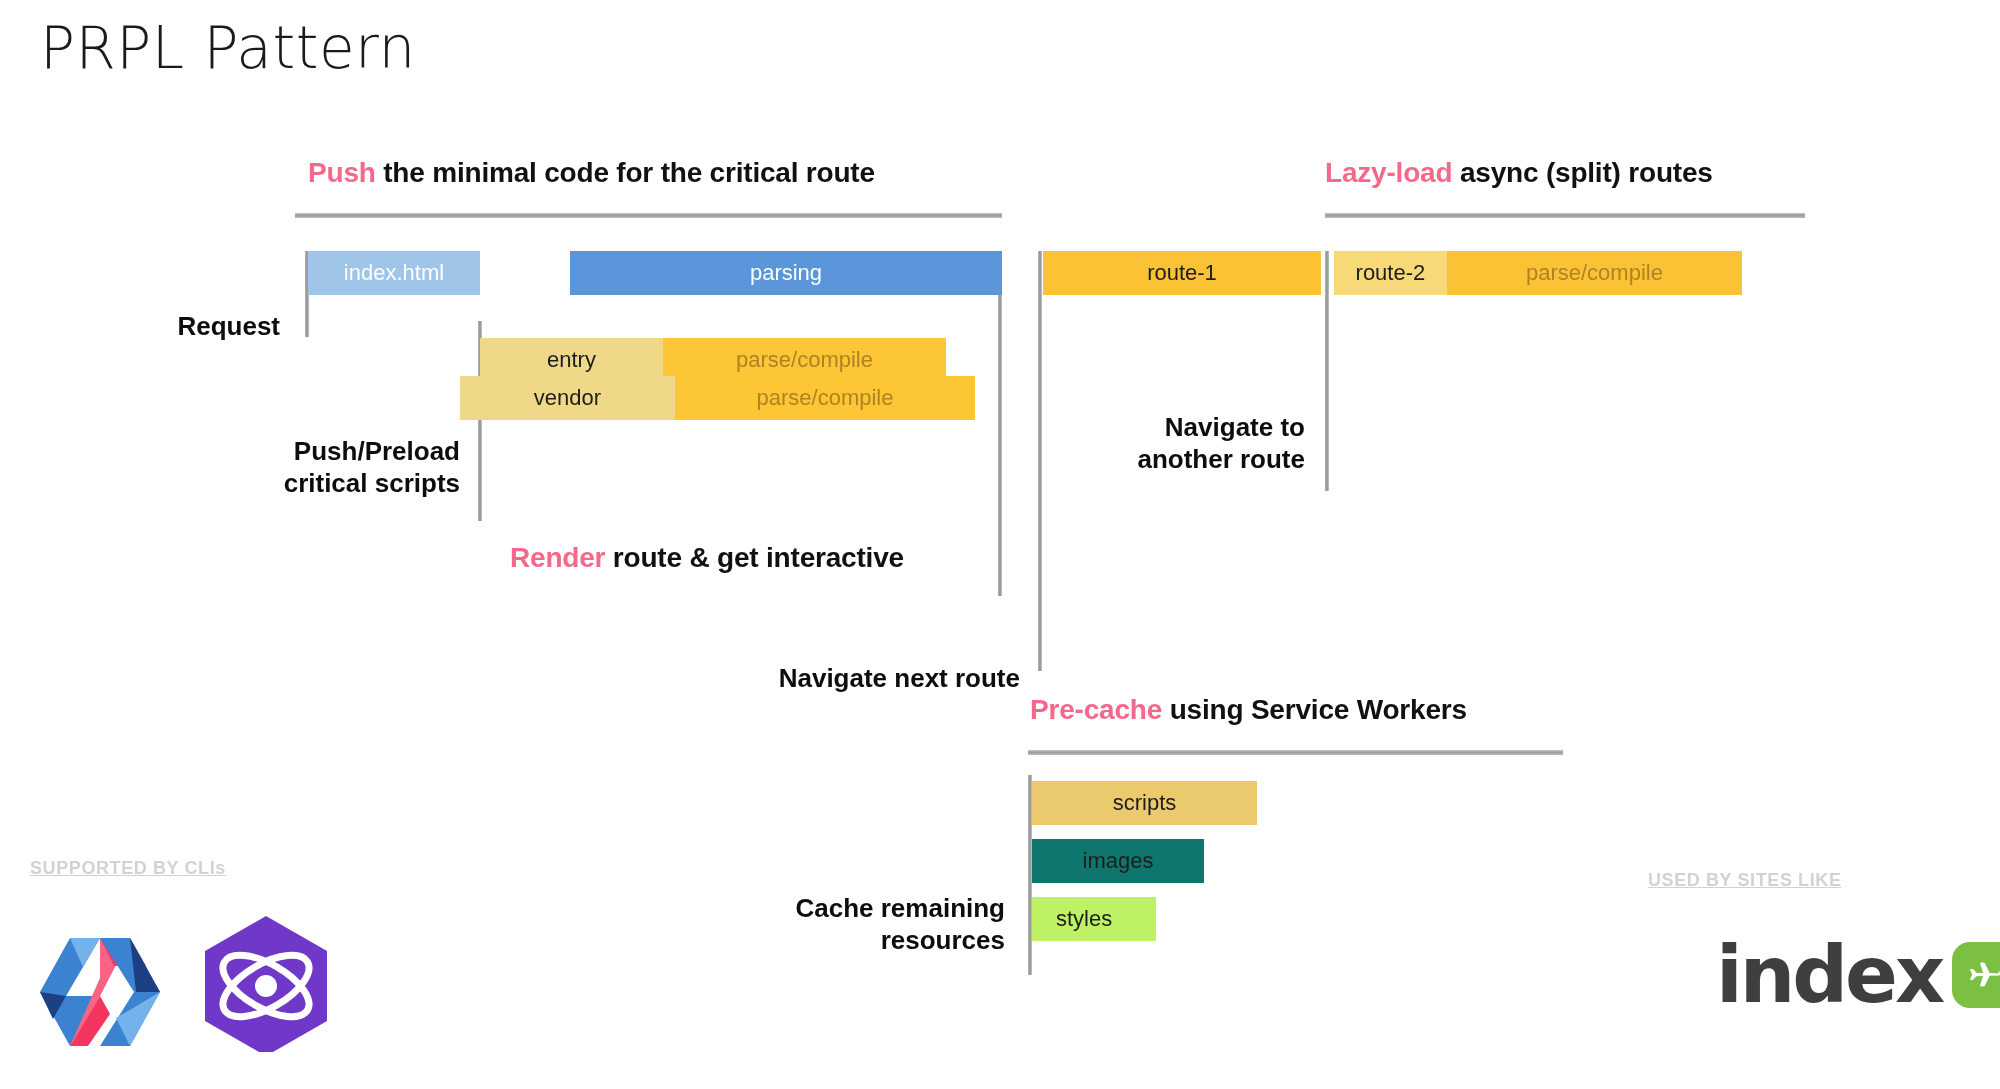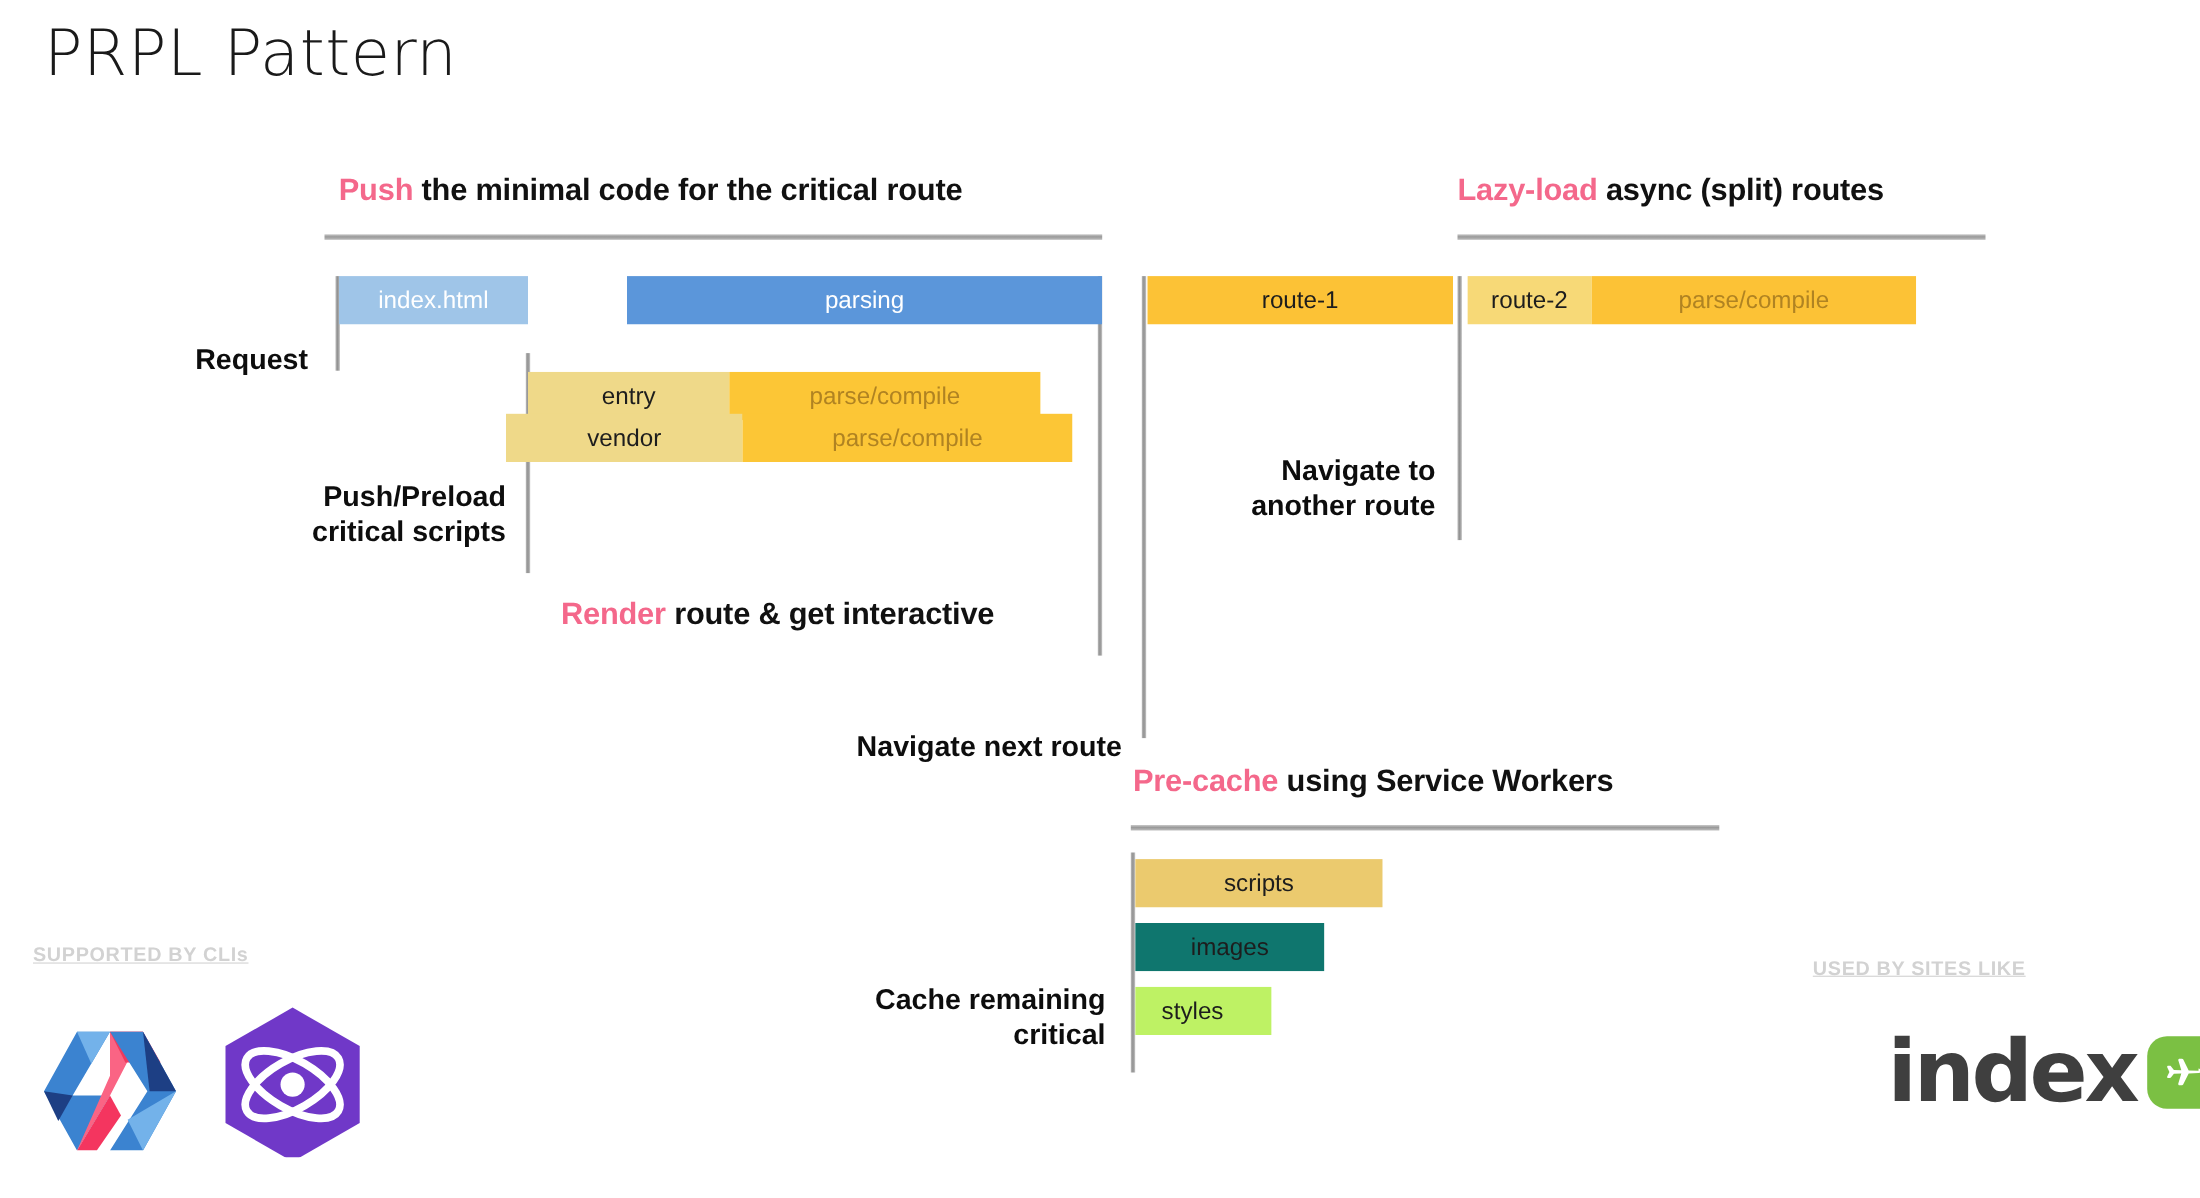--- a/index.html
+++ b/index.html
@@ -130,21 +130,21 @@
 
 <div class="abs axis-label ta-right" style="left:100px; top:436px; width:360px;">Push/Preload
 critical scripts</div>
 
 <div class="abs axis-label ta-right" style="left:560px; top:663px; width:460px;">Navigate next route</div>
 
 <div class="abs axis-label ta-right" style="left:1040px; top:412px; width:265px;">Navigate to
 another route</div>
 
 <div class="abs axis-label ta-right" style="left:700px; top:893px; width:305px;">Cache remaining
-critical</div>
+resources</div>
 
 <div class="abs vline" style="left:305px; top:251px; height:86px;"></div>
 <div class="abs vline" style="left:478px; top:321px; height:200px;"></div>
 <div class="abs vline" style="left:998px; top:251px; height:345px;"></div>
 <div class="abs vline" style="left:1038px; top:251px; height:420px;"></div>
 <div class="abs vline" style="left:1325px; top:251px; height:240px;"></div>
 <div class="abs vline" style="left:1028px; top:775px; height:200px;"></div>
 
 <div class="abs bar" style="left:308px; top:251px; width:172px;">
   <div class="seg lbl-white" style="width:100%; background:#9fc5e8;">index.html</div>

